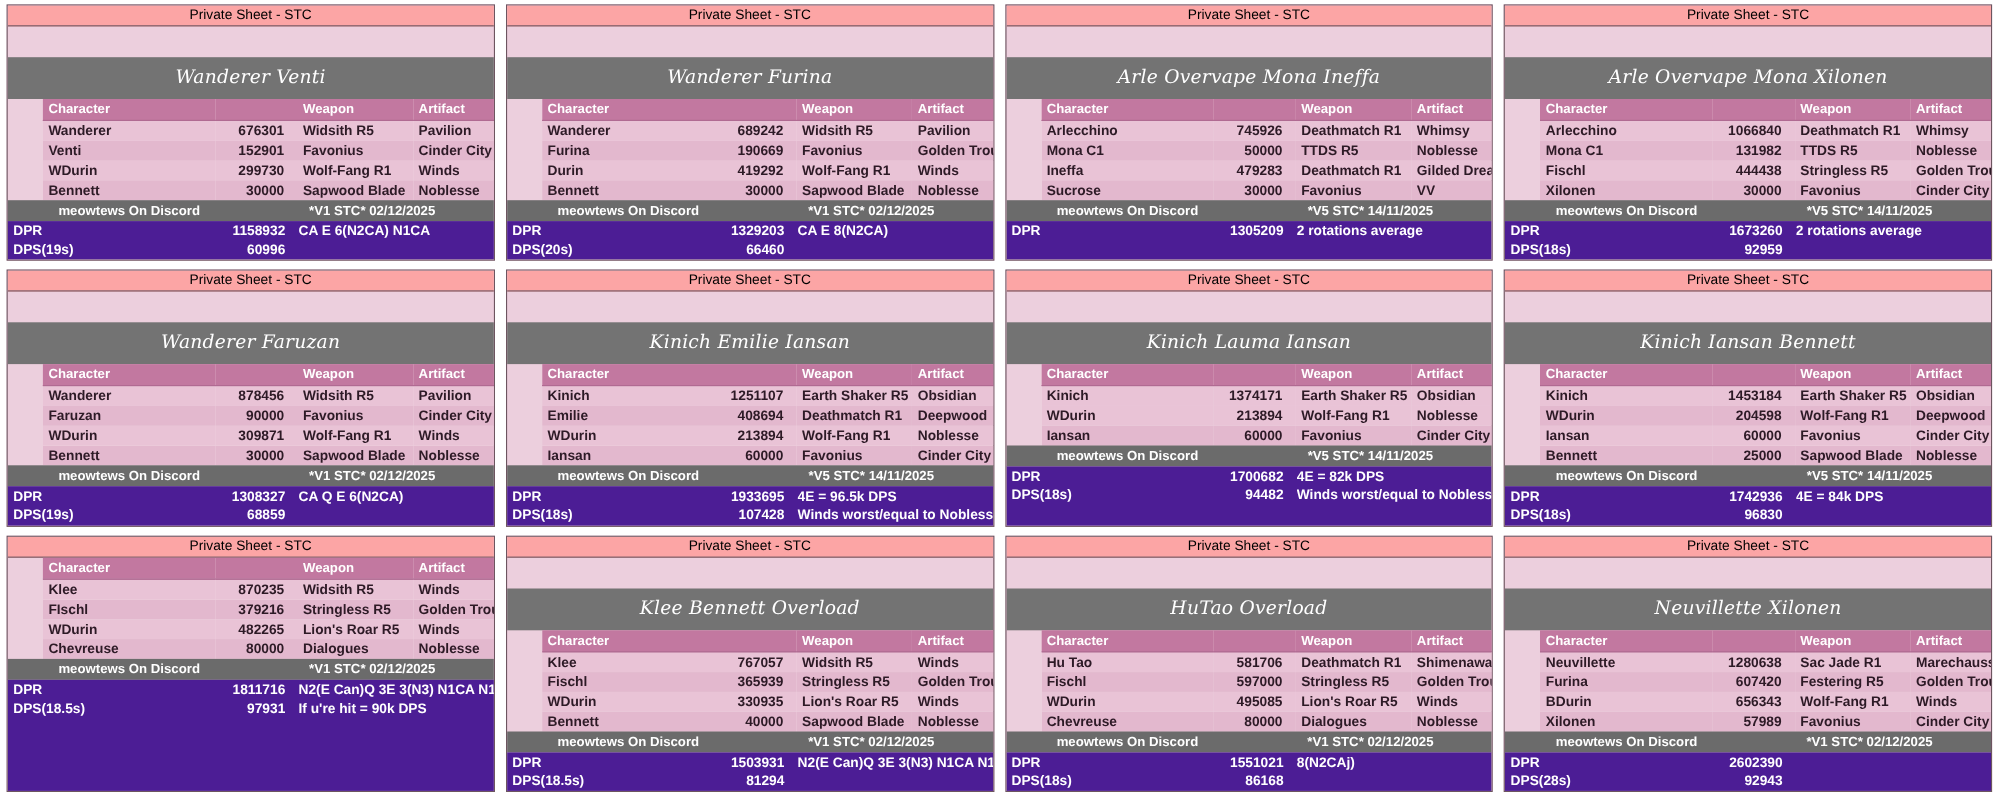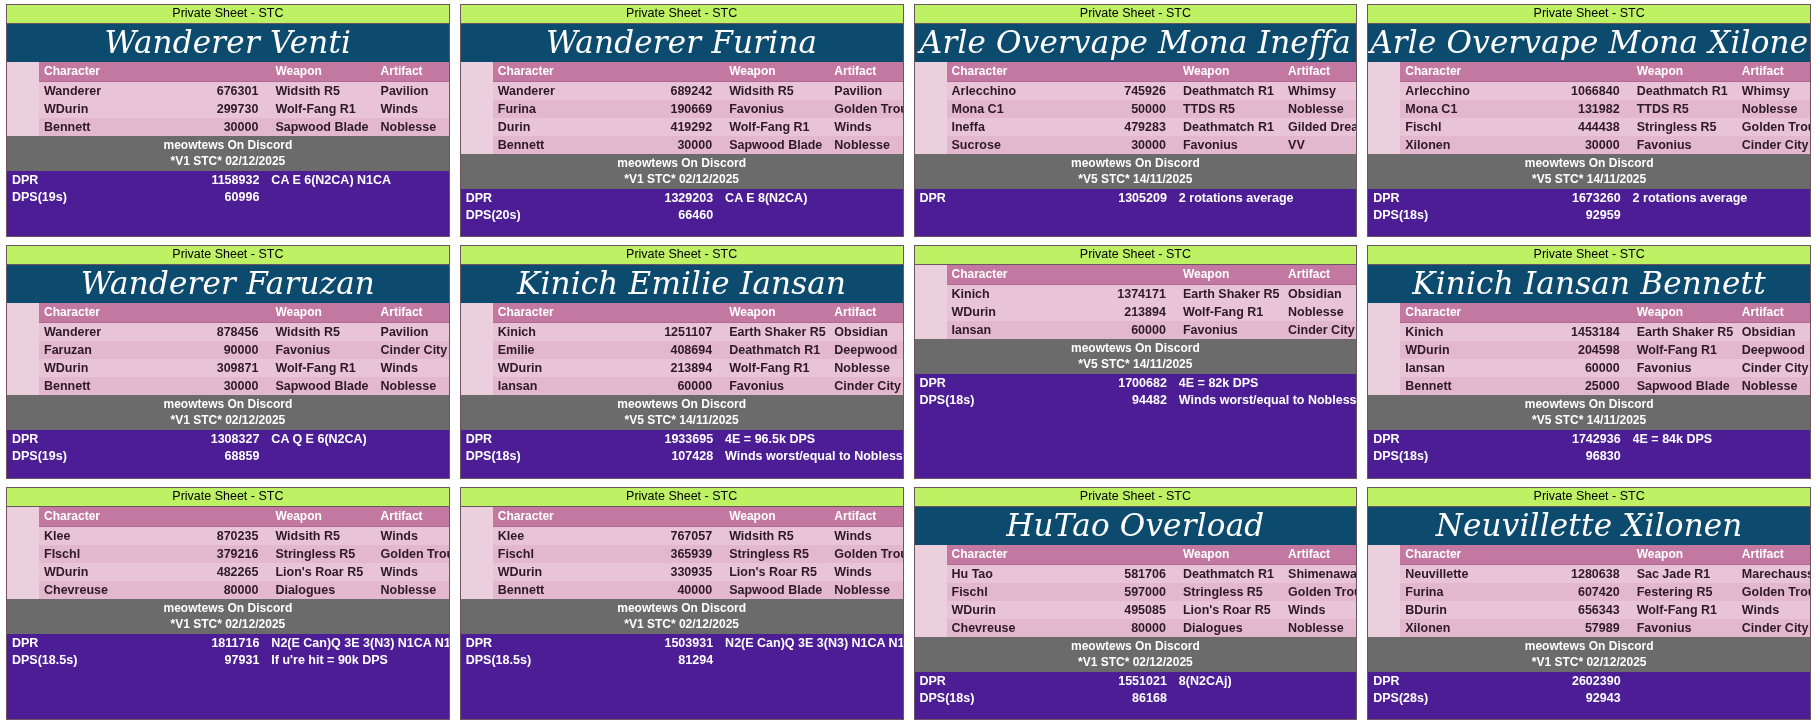--- a/index.html
+++ b/index.html
@@ -25,41 +25,42 @@
   }
   .card {
     display: flex;
     flex-direction: column;
     border: 1px solid #6d5560;
     box-sizing: border-box;
     background: #eccfdd;
     overflow: hidden;
   }
   .card-top {
-    background: #bef264;
+    background: #fca5a5;
     color: #000000;
     text-align: center;
     font-size: 12.5px;
     line-height: 15px;
     padding: 1px 0 2px 0;
     border-bottom: 1px solid #6d5560;
     font-family: "Liberation Sans", sans-serif;
   }
   .card-title {
-    background: #0c4a6e;
+    background: #737373;
     color: #ffffff;
     text-align: center;
     font-family: "DejaVu Serif", serif;
     font-style: italic;
-    font-size: 31px;
+    font-size: 17px;
     line-height: 30px;
     padding: 3px 2px 5px 2px;
     letter-spacing: 0.2px;
     white-space: nowrap;
     overflow: hidden;
+    margin-top: 28px;
   }
   table.tbl {
     width: 100%;
     border-collapse: collapse;
     font-size: 12.5px;
     table-layout: fixed;
     margin-left: 32px;
   }
   table.tbl th {
     background: #c278a0;
@@ -87,21 +88,20 @@
   .col-art  { width: 26%; }
   th.col-num { text-align: left; }
   .credit {
     display: flex;
     background: #6b6b6b;
     color: #ffffff;
     font-size: 12px;
     font-weight: bold;
     line-height: 16px;
     padding: 1px 0 2px 0;
-    flex-direction: column;
   }
   .credit .c-left {
     flex: 0 0 50%;
     text-align: center;
   }
   .credit .c-right {
     flex: 0 0 50%;
     text-align: center;
   }
   .dps {
@@ -153,20 +153,26 @@
             <th class="col-art">Artifact</th>
           </tr>
         </thead>
         <tbody>
           <tr class="r-even">
             <td class="col-char">Wanderer</td>
             <td class="col-num">676301</td>
             <td class="col-wep">Widsith R5</td>
             <td class="col-art">Pavilion</td>
           </tr>
+          <tr class="r-odd">
+            <td class="col-char">Venti</td>
+            <td class="col-num">152901</td>
+            <td class="col-wep">Favonius</td>
+            <td class="col-art">Cinder City</td>
+          </tr>
           <tr class="r-even">
             <td class="col-char">WDurin</td>
             <td class="col-num">299730</td>
             <td class="col-wep">Wolf-Fang R1</td>
             <td class="col-art">Winds</td>
           </tr>
           <tr class="r-odd">
             <td class="col-char">Bennett</td>
             <td class="col-num">30000</td>
             <td class="col-wep">Sapwood Blade</td>
@@ -461,20 +467,21 @@
         </div>
         <div class="dps-row">
           <div class="dps-label">DPS(18s)</div>
           <div class="dps-value">107428</div>
           <div class="dps-note">Winds worst/equal to Noblesse</div>
         </div>
       </div>
     </div>
     <div class="card">
       <div class="card-top">Private Sheet - STC</div>
+      <div class="card-title">Kinich Lauma Iansan</div>
       <table class="tbl">
         <thead>
           <tr>
             <th class="col-char">Character</th>
             <th class="col-num"></th>
             <th class="col-wep">Weapon</th>
             <th class="col-art">Artifact</th>
           </tr>
         </thead>
         <tbody>
@@ -621,20 +628,21 @@
         </div>
         <div class="dps-row">
           <div class="dps-label">DPS(18.5s)</div>
           <div class="dps-value">97931</div>
           <div class="dps-note">If u're hit = 90k DPS</div>
         </div>
       </div>
     </div>
     <div class="card">
       <div class="card-top">Private Sheet - STC</div>
+      <div class="card-title">Klee Bennett Overload</div>
       <table class="tbl">
         <thead>
           <tr>
             <th class="col-char">Character</th>
             <th class="col-num"></th>
             <th class="col-wep">Weapon</th>
             <th class="col-art">Artifact</th>
           </tr>
         </thead>
         <tbody>

